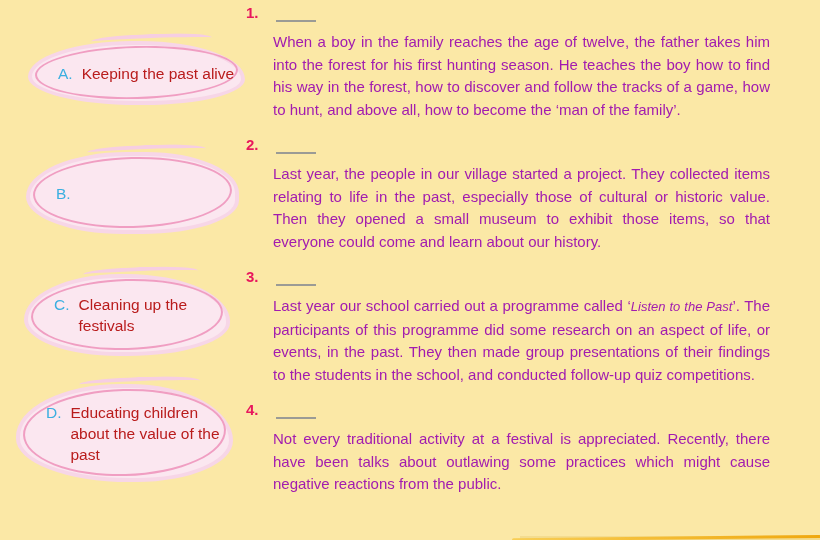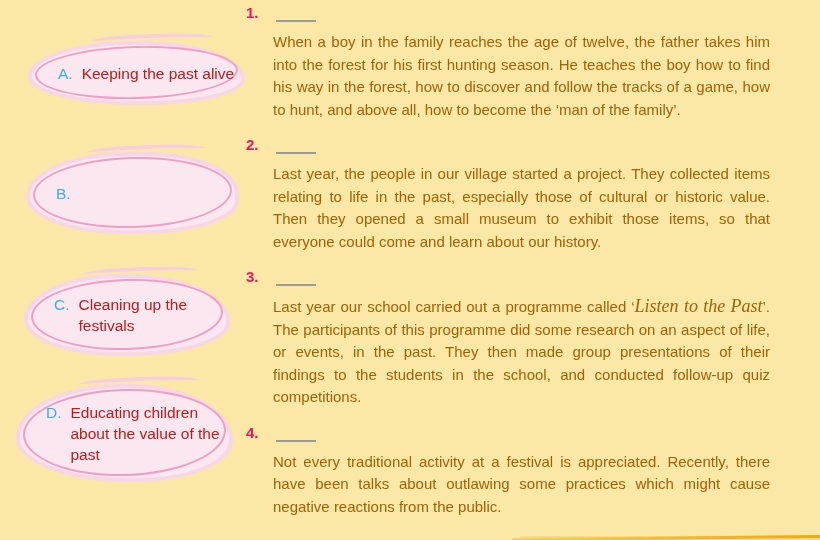--- a/index.html
+++ b/index.html
@@ -81,26 +81,26 @@
   .q-blank{
     display:inline-block;
     width:40px;
     border-bottom:2px solid #9B9B95;
     margin-left:17px;
     height:16px;
   }
   .q-text{
     margin:0 4px 13px 27px;
     width:497px;
-    color:#a16207;
+    color:#a21caf;
     font-size:15px;
     line-height:22.5px;
     text-align:justify;
   }
-  .q-text i{font-family:Liberation Serif, serif;font-size:18px;}
+  .q-text i{font-family:Liberation Sans, sans-serif;font-size:13px;}
 
   
   .corner-shade{
     position:absolute;bottom:0;right:0;
     width:300px;height:4px;
     background:#F3DC90;
   }
   .gold-line{
     position:absolute;bottom:2px;right:0;
     width:308px;height:3px;

